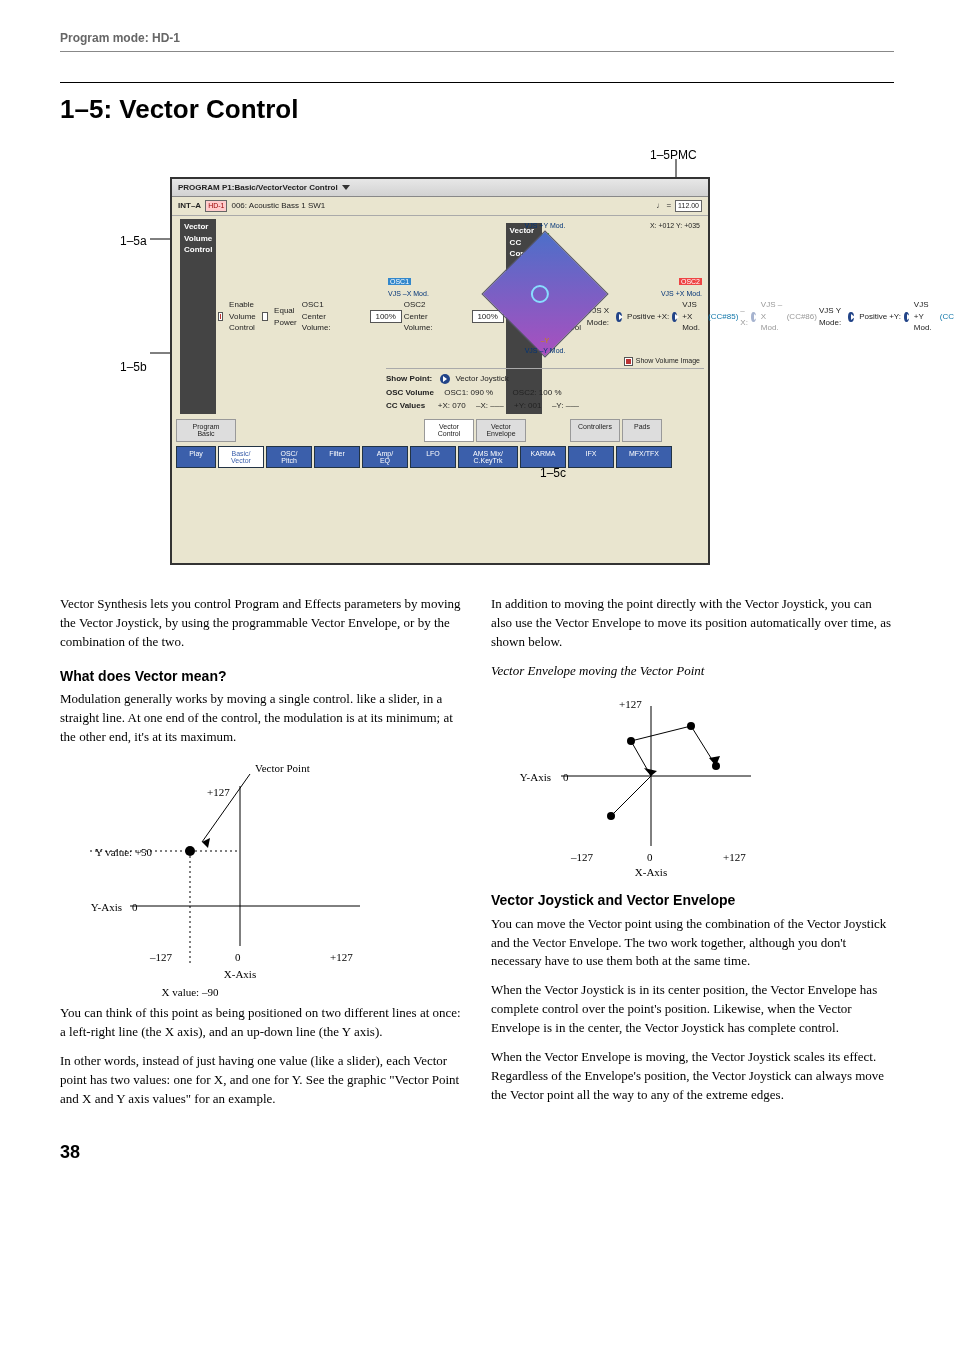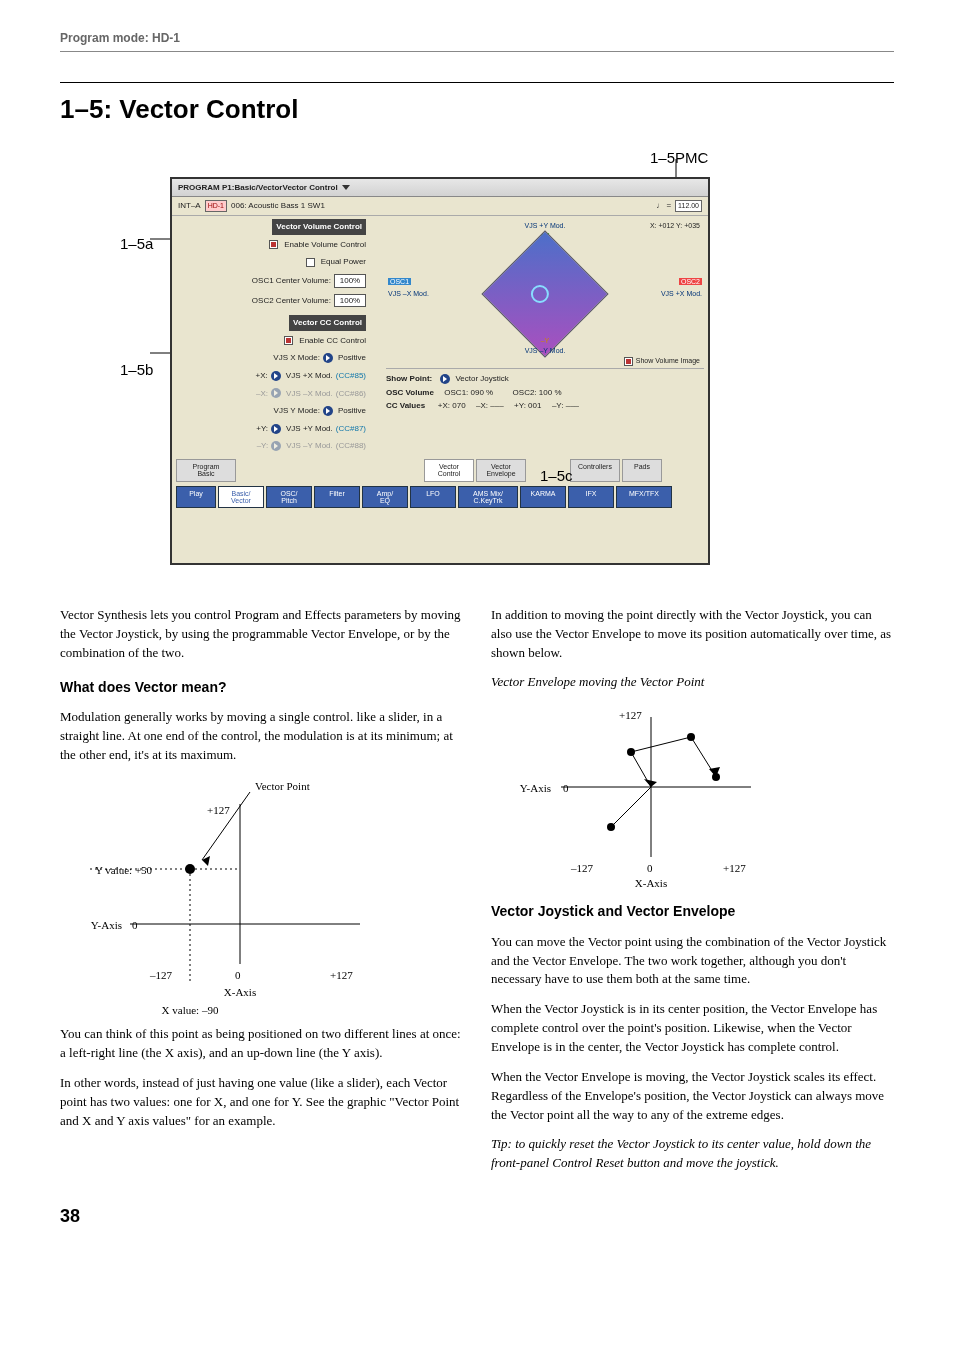--- a/index.html
+++ b/index.html
@@ -37,58 +37,58 @@
   .screenshot {
     position: absolute;
     left: 110px; top: 30px;
     width: 540px; height: 388px;
     border: 2px solid #333;
     background: #e9e5cf;
     font-family: Verdana, Arial, sans-serif;
     font-size: 8px;
     color: #222;
   }
-  .callout { position:absolute; font-family: Arial, sans-serif; font-size:15px; color:#000; }
+  .callout { position:absolute; font-family: Arial, sans-serif; font-size:12px; color:#000; }
   .sc-titlebar{
     display:flex; justify-content:flex-start; align-items:center;
     background:linear-gradient(#e7e7e7,#d2d2d2);
     border-bottom:1px solid #888; height:18px; padding:0 6px; font-weight:bold;
   }
   .sc-titlebar .drop{display:inline-block;width:0;height:0;border-left:4px solid transparent;border-right:4px solid transparent;border-top:5px solid #333;margin-left:4px;}
   .sc-infobar{display:flex; align-items:center; gap:4px; padding:3px 6px; border-bottom:1px solid #aaa;}
   .tag{border:1px solid #666; padding:0 2px; font-size:7px;}
   .tag.hd{background:#fcc;color:#900;}
   .tag.tempo{background:#fff;}
   .sc-body{display:flex;}
-  .sc-left{width:210px; padding:3px 16px; display:flex; flex-direction:column; gap:2px;align-items:flex-end;}
+  .sc-left{width:210px; padding:3px 8px; display:flex; flex-direction:row; gap:2px;}
   .sc-right{flex:1; padding:3px 4px;}
   .panel-head{background:#444;color:#fff;font-weight:bold;padding:2px 4px;font-size:8px;}
   .chk{display:inline-block;width:9px;height:9px;border:1px solid #555;background:#fff;margin-right:3px;vertical-align:middle;position:relative;}
   .chk.on::after{content:"";position:absolute;inset:1px;background:#b33;}
   .rad{display:inline-block;width:10px;height:10px;border-radius:50%;background:#248;position:relative;margin-right:2px;vertical-align:middle;}
   .rad::after{content:"";position:absolute;left:3px;top:2px;width:0;height:0;border-top:3px solid transparent;border-bottom:3px solid transparent;border-left:4px solid #fff;}
-  .fld{border:1px solid #555;background:#fff;padding:0 3px;display:inline-block;min-width:32px;text-align:center;}
+  .fld{border:1px solid #555;background:#fff;padding:0 3px;display:inline-block;min-width:32px;text-align:center;margin-left:36px;}
   .row{margin:2px 0; display:flex; align-items:center; gap:3px;}
   .lbl{min-width:0;}
   .dim{color:#999;}
   .ccnote{color:#17a;}
   .sc-vec{position:relative;height:150px;border-bottom:1px solid #aaa;}
   .diamond{position:absolute;left:50%;top:50%;width:90px;height:90px;transform:translate(-50%,-50%) rotate(45deg);background:linear-gradient(135deg,#4c6fc9,#aa4fbf);border:1px solid #556;}
   .diamond::after{content:"";position:absolute;left:50%;top:50%;width:14px;height:14px;border:2px solid #8df;border-radius:50%;transform:translate(-70%,-30%);}
   .sc-right .caption{font-size:7px;color:#037;}
   .tab-row{display:flex;gap:2px;padding:2px 4px;}
   .tab{background:#ddd;border:1px solid #999;padding:3px 2px;font-size:7px;text-align:center;line-height:1.05;}
   .tab.on{background:#fff;}
   .tab.bot{background:#3b5fab;color:#fff;border:1px solid #234;}
   .tab.bot.on{background:#fff;color:#3b5fab;}
 
   .columns { display:flex; gap:28px; }
   .col { flex:1; }
   h3 { font-family: Arial, Helvetica, sans-serif; font-weight:bold; font-size:14px; margin:14px 0 4px 0; }
-  p { margin:11px 0 10px 0; }
+  p { margin:0 0 10px 0; }
   .figcap { font-style: italic; margin:4px 0 6px 0; }
   svg.diagram { display:block; margin:2px 0 8px 0; }
   .pagenum { font-family: Arial, sans-serif; font-weight:bold; font-size:18px; margin-top:20px; }
 </style>
 </head>
 <body>
 
 <div class="running-head">Program mode: HD-1</div>
 
 <hr class="top-rule">
@@ -109,21 +109,21 @@
     </svg>
 
   <div class="screenshot">
     <div class="sc-titlebar">
       <span>PROGRAM P1:Basic/Vector</span>
       <span>
         <span>Vector Control</span><span class="drop"></span>
       </span>
     </div>
     <div class="sc-infobar">
-      <span style="font-weight:normal;">INT–A</span>
+      <span style="font-weight:bold;">INT–A</span>
       <span class="tag hd">HD-1</span>
       <span style="flex:1;">006: Acoustic Bass 1 SW1</span>
       <span>♩ =</span>
       <span class="tag tempo">112.00</span>
     </div>
     <div class="sc-body">
       <div class="sc-left">
         <div class="panel-head">Vector Volume Control</div>
         <div class="row">
             <span class="chk on"></span>
@@ -286,17 +286,16 @@
       <text x="80" y="175" font-size="11">–127</text>
       <text x="156" y="175" font-size="11">0</text>
       <text x="232" y="175" font-size="11">+127</text>
       <text x="160" y="190" font-size="11" text-anchor="middle">X-Axis</text>
     </svg>
 
     <h3>Vector Joystick and Vector Envelope</h3>
     <p>You can move the Vector point using the combination of the Vector Joystick and the Vector Envelope. The two work together, although you don't necessary have to use them both at the same time.</p>
     <p>When the Vector Joystick is in its center position, the Vector Envelope has complete control over the point's position. Likewise, when the Vector Envelope is in the center, the Vector Joystick has complete control.</p>
     <p>When the Vector Envelope is moving, the Vector Joystick scales its effect. Regardless of the Envelope's position, the Vector Joystick can always move the Vector point all the way to any of the extreme edges.</p>
-    <p><i>Tip: to quickly reset the Vector Joystick to its center value, hold down the front-panel Control Reset button and move the joystick.</i></p>
   </div>
 </div>
 
 <div class="pagenum">38</div>
 
 </body></html>

